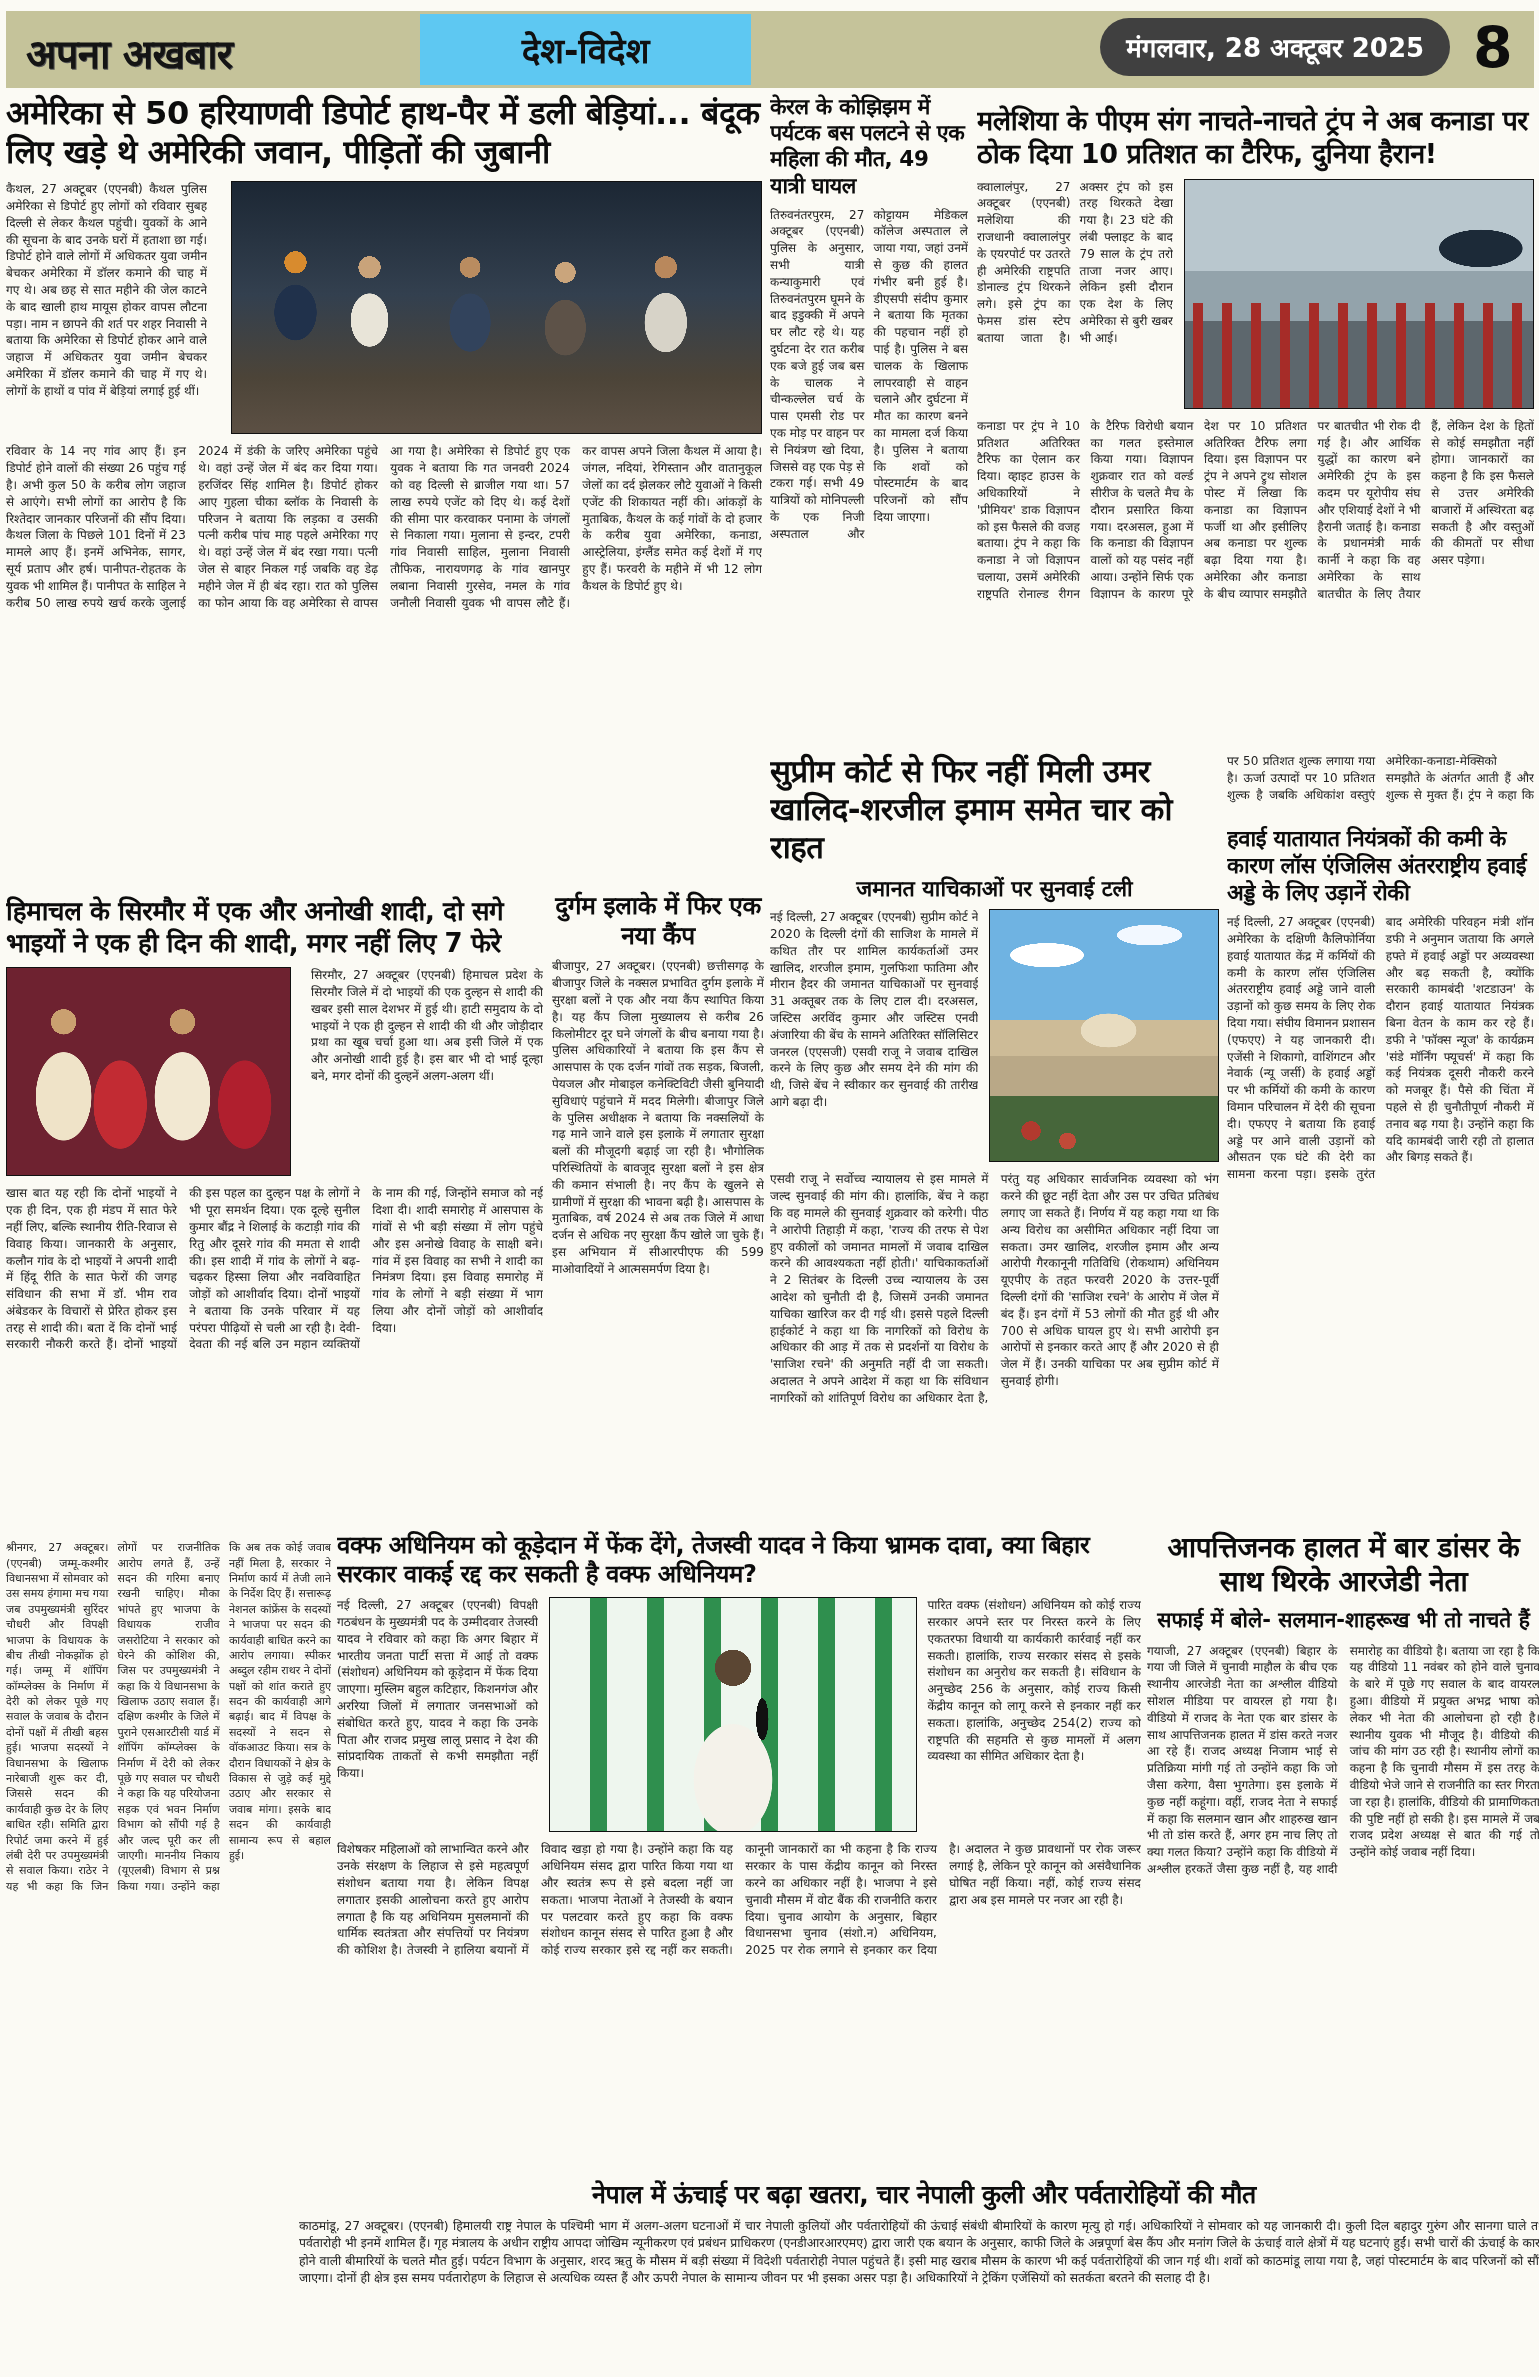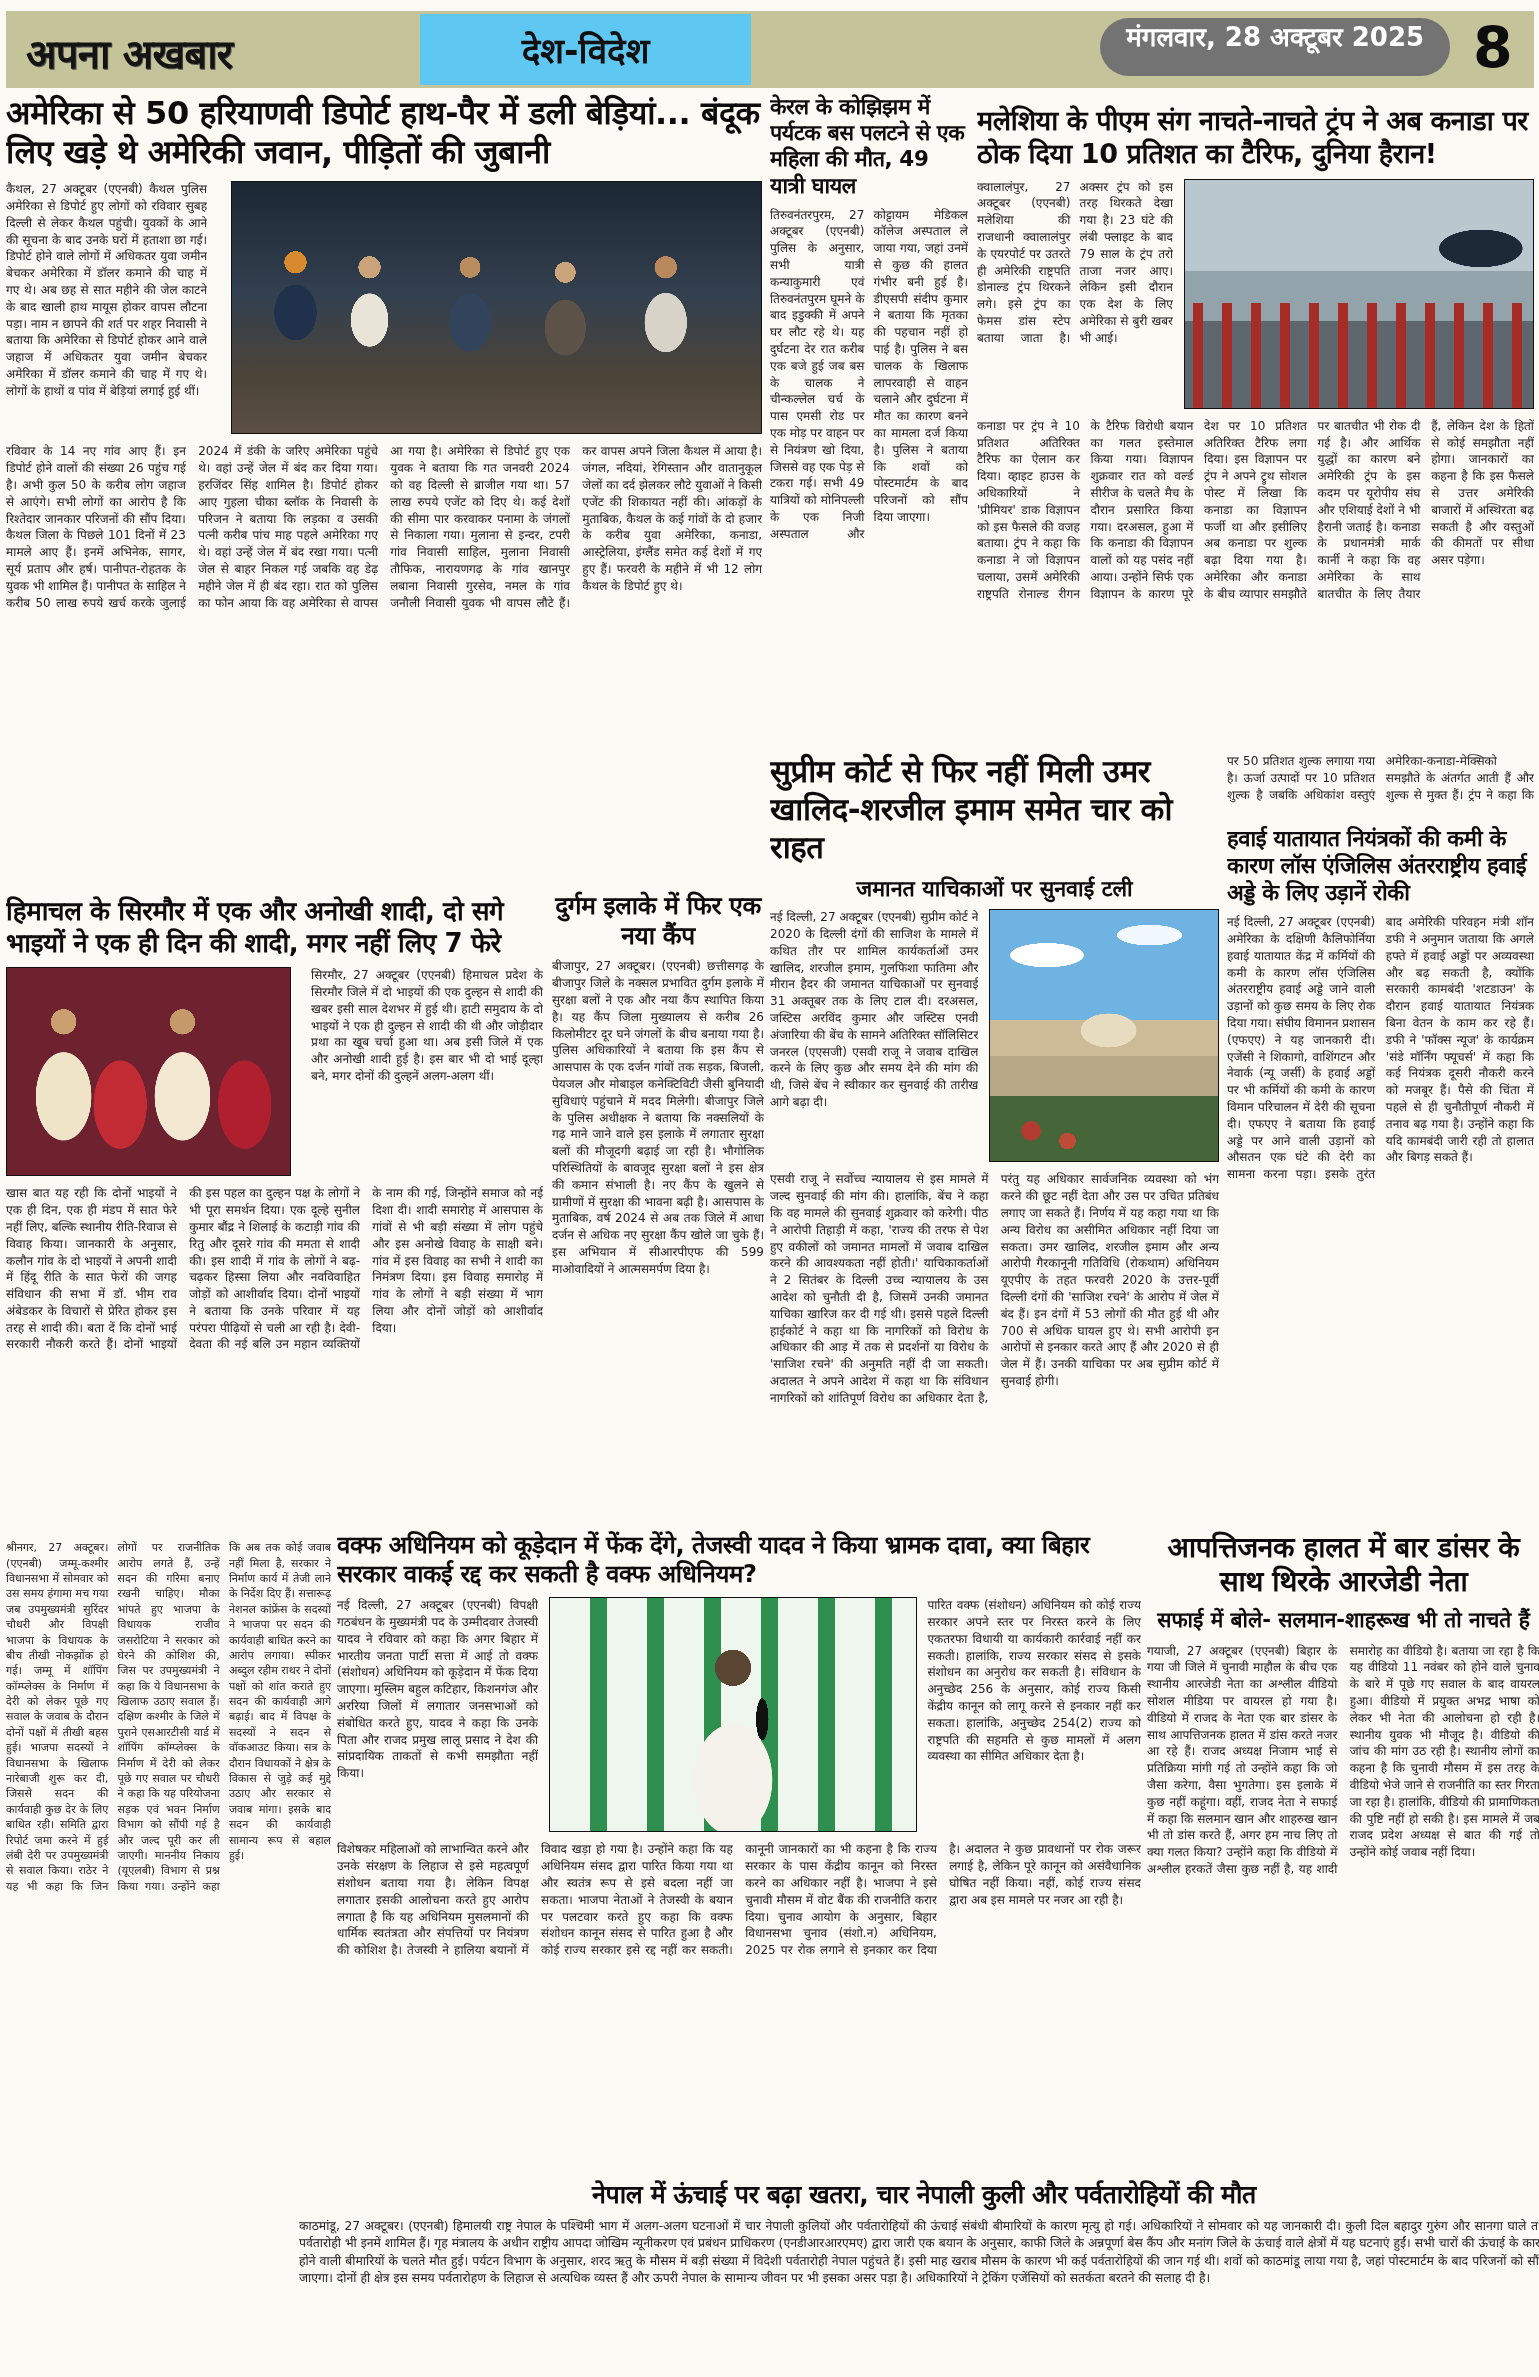--- a/index.html
+++ b/index.html
@@ -5,22 +5,22 @@
   html,body{margin:0;padding:0;background:#888;}
   .page{position:relative;width:1540px;height:2377px;background:#fbfaf4;overflow:hidden;
         font-family:"DejaVu Sans","Liberation Sans",sans-serif;color:#1a1a1a;}
   
   .masthead{position:absolute;left:6.1px;top:10.7px;width:1528px;height:77px;background:#c5c39a;}
   .paper-name{position:absolute;left:20px;top:14px;font-size:40px;font-weight:bold;color:#141414;
               text-shadow:0.8px 0.8px 0 #555;letter-spacing:-0.8px;}
   .section-box{position:absolute;left:414px;top:3.1px;width:331px;height:71px;background:#5ec8f2;
                display:flex;align-items:center;justify-content:center;}
   .section-box span{font-size:35px;font-weight:bold;color:#101010;}
-  .date-pill{position:absolute;right:84px;top:7.7px;height:58px;padding:0 26px;background:#737373;
-             border-radius:31px;display:flex;align-items:flex-start;}
+  .date-pill{position:absolute;right:84px;top:7.7px;height:58px;padding:0 26px;background:#404040;
+             border-radius:31px;display:flex;align-items:center;}
   .date-pill span{color:#fff;font-size:26px;font-weight:bold;}
   .page-num{position:absolute;right:21.5px;top:4.6px;font-size:57px;font-weight:bold;color:#0d0d0d;}
   
   .art{position:absolute;overflow:hidden;}
   .hl{font-weight:bold;color:#0c0c0c;line-height:1.22;letter-spacing:-0.4px;}
   .sub{font-weight:bold;color:#0c0c0c;}
   .dtl,.bodytxt{font-size:12px;line-height:1.4;text-align:justify;color:#222;}
   .cols{column-fill:balance;overflow:hidden;}
   .photo{border:1.5px solid #111;box-sizing:border-box;}
   

